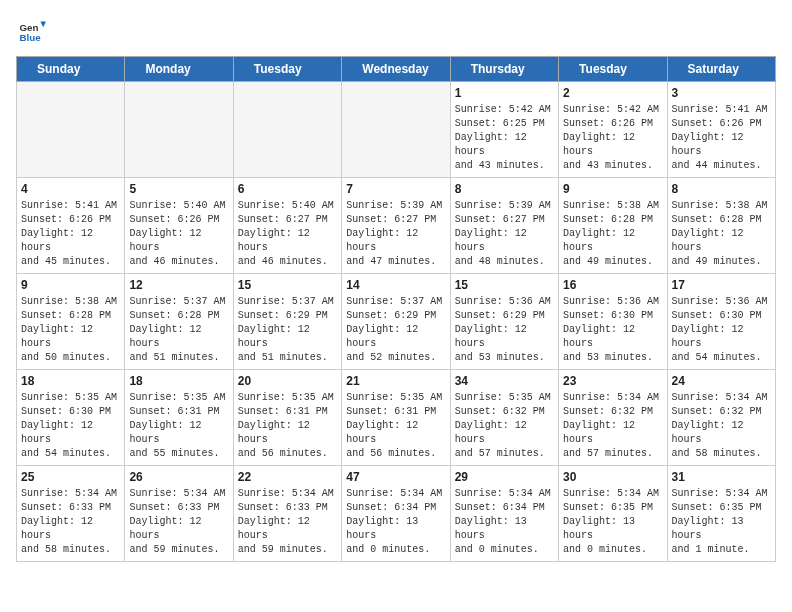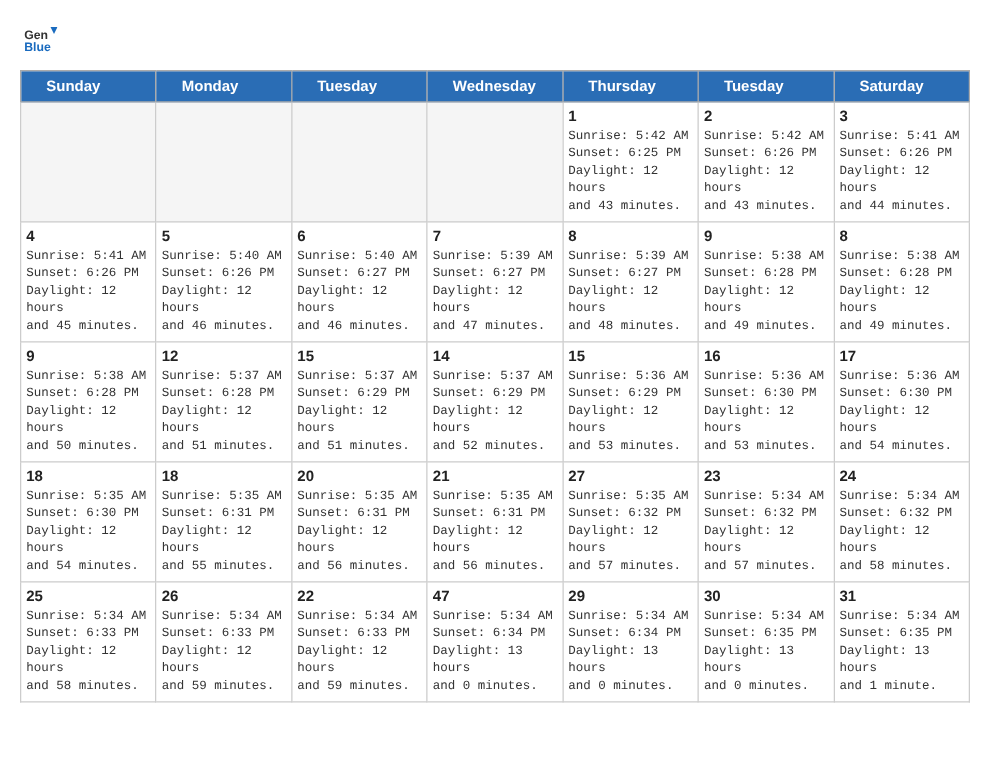--- a/index.html
+++ b/index.html
@@ -205,21 +205,21 @@
         </td>
         <td>
           <span class="day-num">20</span>
           <div class="day-info">Sunrise: 5:35 AM<br>Sunset: 6:31 PM<br>Daylight: 12 hours<br>and 56 minutes.</div>
         </td>
         <td>
           <span class="day-num">21</span>
           <div class="day-info">Sunrise: 5:35 AM<br>Sunset: 6:31 PM<br>Daylight: 12 hours<br>and 56 minutes.</div>
         </td>
         <td>
-          <span class="day-num">27</span>
+          <span class="day-num">34</span>
           <div class="day-info">Sunrise: 5:35 AM<br>Sunset: 6:32 PM<br>Daylight: 12 hours<br>and 57 minutes.</div>
         </td>
         <td>
           <span class="day-num">23</span>
           <div class="day-info">Sunrise: 5:34 AM<br>Sunset: 6:32 PM<br>Daylight: 12 hours<br>and 57 minutes.</div>
         </td>
         <td>
           <span class="day-num">24</span>
           <div class="day-info">Sunrise: 5:34 AM<br>Sunset: 6:32 PM<br>Daylight: 12 hours<br>and 58 minutes.</div>
         </td>

